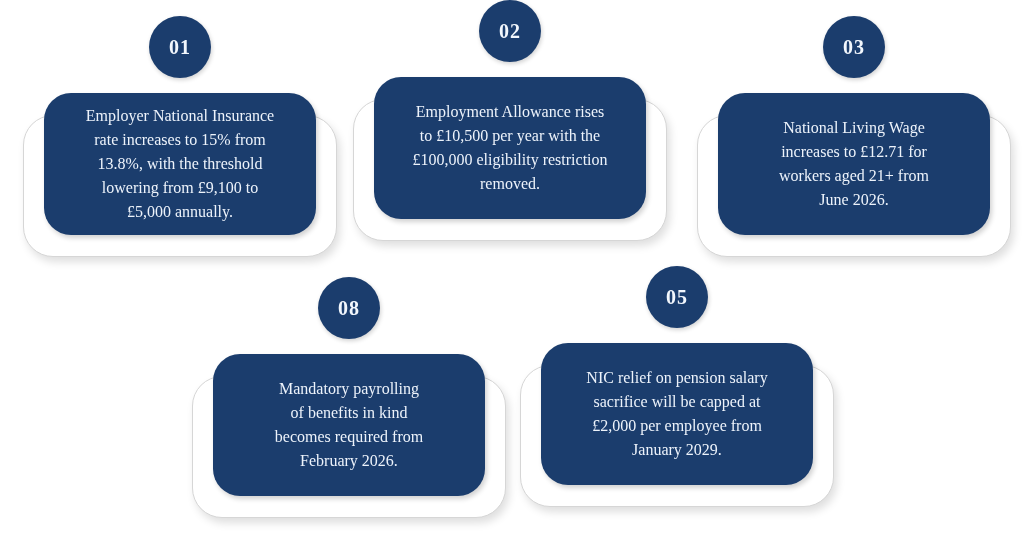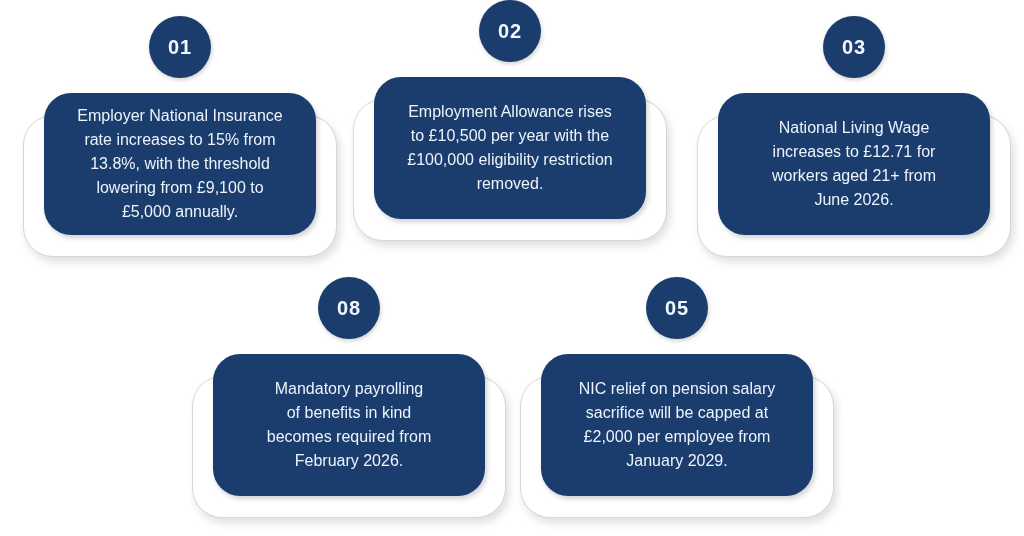--- a/index.html
+++ b/index.html
@@ -8,21 +8,21 @@
     --ghost_border:#d6d6d6;
     --bg:#ffffff;
   }
   *{margin:0;padding:0;box-sizing:border-box;}
   html,body{background:var(--bg);}
   body{
     font-family:"Liberation Sans", sans-serif;
     width:1024px;height:536px;position:relative;overflow:hidden;
   }
   .canvas{
-    position:absolute;left:0;top:0;width:1024px;height:536px;background:var(--bg);
+    position:absolute;left:0;top:0;width:1024px;height:536px;background:var(--bg);font-family:Liberation Serif, serif;
   }
   .step{
     position:absolute;width:314px;display:flex;flex-direction:column;align-items:center;
   }
   .step-circle{
     width:62px;height:62px;border-radius:50%;background:var(--navy);
     display:flex;align-items:center;justify-content:center;flex:0 0 auto;
     box-shadow:1px 2px 4px rgba(0,0,0,0.18);
   }
   .step-number{
@@ -44,21 +44,21 @@
   }
   .info-card-text{
     color:var(--card_text);font-size:16px;line-height:24px;text-align:center;
     white-space:pre-line;padding:0 6px;
   }
   
   .g1{left:23px;top:16px;}
   .g2{left:353px;top:0;}
   .g3{left:697px;top:16px;justify-content:space-between;}
   .g4{left:192px;top:277px;}
-  .g5{left:520px;top:277px;justify-content:space-between;}
+  .g5{left:520px;top:266px;justify-content:space-between;}
 </style>
 </head>
 <body>
 
 <div class="canvas">
 
   <div class="step g1">
     <div class="step-circle">
       <span class="step-number">01</span>
     </div>

